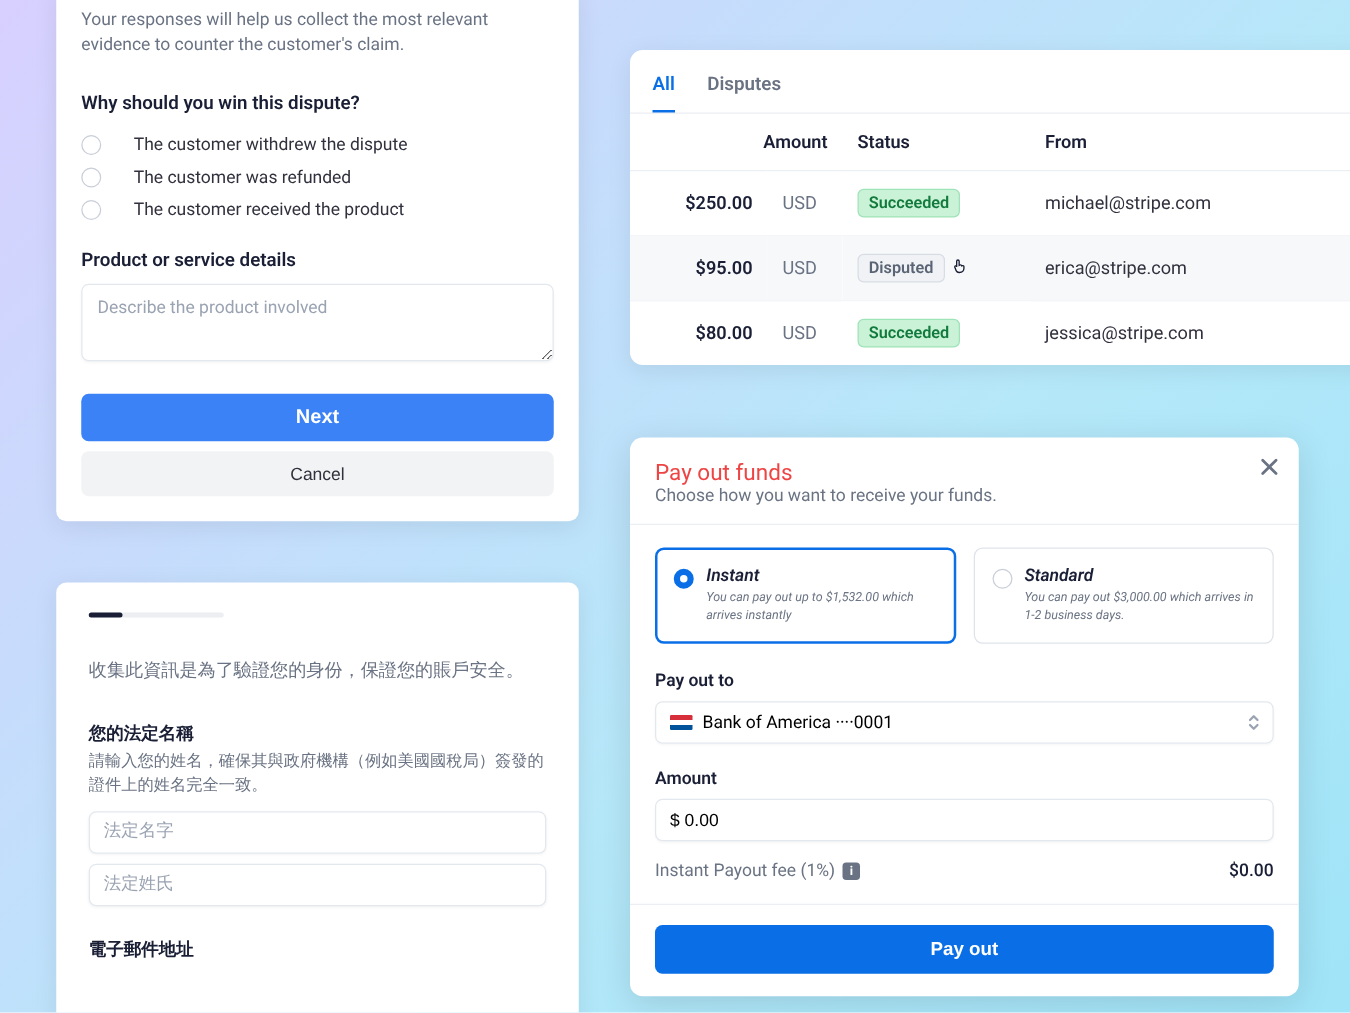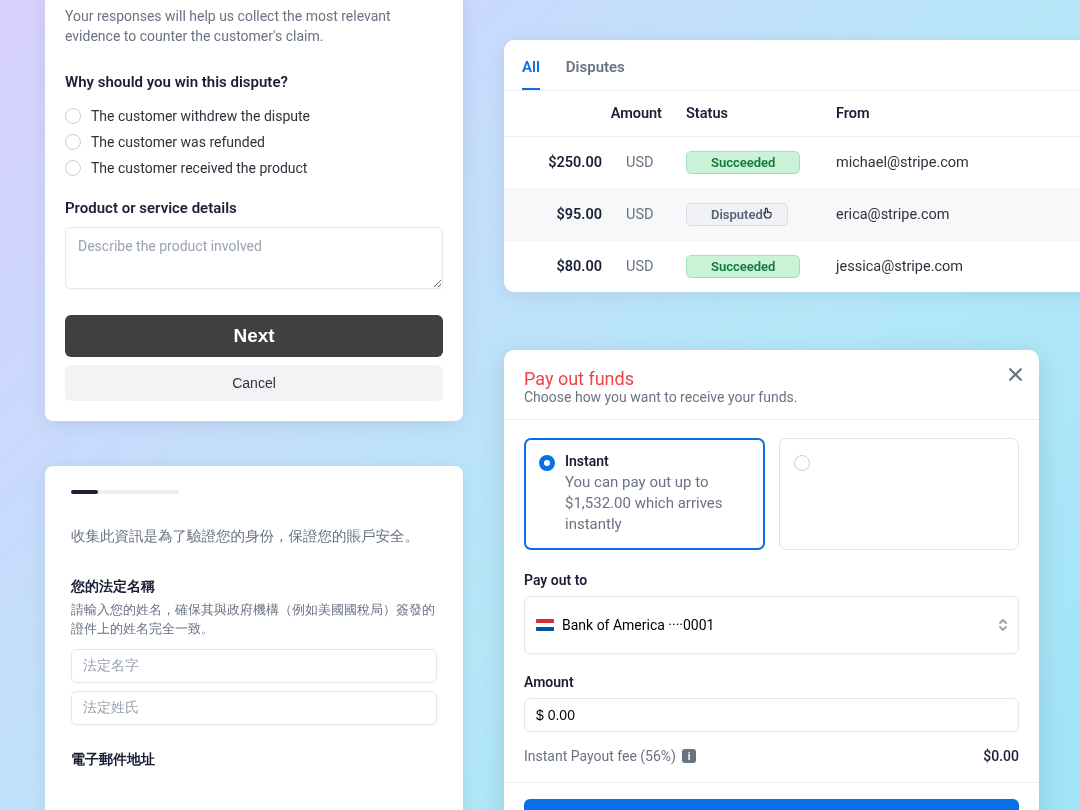--- a/index.html
+++ b/index.html
@@ -20,36 +20,36 @@
     width: 418px;
     background: #fff;
     border-radius: 8px;
     box-shadow: 0 4px 20px rgba(0,0,0,.08);
     padding: 20px;
     padding-top: 16px;
   }
   .dispute-desc { color: #6a7383; font-size: 14px; line-height: 1.45; margin-bottom: 26px; }
   .dispute-q { font-weight: 600; font-size: 15px; color: #1a1f36; margin-bottom: 12px; }
   .radio-list { list-style: none; margin-bottom: 18px; }
-  .radio-list li { display: flex; align-items: flex-end; padding: 5px 0; }
+  .radio-list li { display: flex; align-items: flex-end; padding: 5px 0; gap: 16px; }
   .radio-circle {
     width: 16px; height: 16px; border: 1.5px solid #c9ced8; border-radius: 50%;
     margin-right: 10px; flex-shrink: 0;
   }
   .radio-label { font-size: 14px; color: #30313d; }
   .section-label { font-weight: 600; font-size: 15px; color: #1a1f36; margin-bottom: 10px; }
   .dispute-textarea {
     width: 100%; height: 62px; border: 1px solid #e3e8ee; border-radius: 6px;
     padding: 10px 12px; font-size: 14px; font-family: inherit; resize: vertical;
     box-shadow: 0 1px 2px rgba(0,0,0,.04);
   }
   .dispute-textarea::placeholder { color: #9aa3b2; }
   .btn-primary {
-    width: 100%; background: #404040; color: #fff; border: none;
-    padding: 10px; border-radius: 6px; font-weight: 600; font-size: 19px;
+    width: 100%; background: #3b82f6; color: #fff; border: none;
+    padding: 10px; border-radius: 6px; font-weight: 600; font-size: 16px;
     margin-top: 22px; cursor: pointer;
   }
   .btn-secondary {
     width: 100%; background: #f2f3f5; color: #30313d; border: none;
     padding: 10px; border-radius: 6px; font-weight: 500; font-size: 14px;
     margin-top: 8px; cursor: pointer;
   }
 
   
   .verify-card {
@@ -97,21 +97,21 @@
     padding: 14px 12px; border-bottom: 1px solid #ebeef2;
   }
   table.txn th:first-child { text-align: right; padding-left: 18px; }
   table.txn td { padding: 14px 12px; font-size: 14.5px; border-bottom: 1px solid #f4f5f8; }
   table.txn tr:last-child td { border-bottom: none; }
   table.txn td.amount { text-align: right; font-weight: 600; color: #1a1f36; padding-left: 18px; }
   table.txn td.currency { color: #6a7383; }
   table.txn td.from { color: #30313d; }
   tr.row-hover { background: #f6f8fa; }
   .badge {
-    display: inline-block; font-size: 13px; font-weight: 600; padding: 3px 24px;
+    display: inline-block; font-size: 13px; font-weight: 600; padding: 3px 8px;
     border-radius: 5px;
   }
   .badge-success { background: #c9f2d6; color: #117a3c; border: 1px solid #9fe3b8; }
   .badge-disputed { background: #f0f2f5; color: #5a6474; border: 1px solid #d8dde5; }
   .cursor-hand {
     position: absolute; width: 16px; height: 20px;
   }
 
   
   .payout-card {
@@ -124,33 +124,34 @@
   }
   .payout-header { padding: 18px 20px 14px 20px; position: relative; }
   .payout-title { font-size: 18px; font-weight: 400; color: #ef4444; margin-bottom: 0; }
   .payout-sub { font-size: 14px; color: #6a7383; }
   .close-x { position: absolute; right: 16px; top: 16px; color: #6a7383; cursor: pointer; font-size: 17px; }
   .payout-body { border-top: 1px solid #ebeef2; padding: 18px 20px 0 20px; }
   .option-row { display: flex; gap: 14px; margin-bottom: 22px; }
   .option-box {
     flex: 1; border: 1px solid #dfe3ea; border-radius: 7px; padding: 14px; display: flex; gap: 10px;
     cursor: pointer;
+    font-style: italic;
   }
   .option-box.selected { border: 2px solid #0a6fe6; padding: 13px; }
   .option-radio {
     width: 16px; height: 16px; border-radius: 50%; margin-top: 2px; flex-shrink: 0;
     border: 1.5px solid #c9ced8;
   }
   .option-radio.checked { border: 5px solid #0a6fe6; }
   .option-title { font-weight: 600; font-size: 14px; color: #1a1f36; margin-bottom: 3px; }
-  .option-desc { font-size: 15px; color: #6a7383; line-height: 1.4; }
+  .option-desc { font-size: 10px; color: #6a7383; line-height: 1.4; }
   .label-sm { font-weight: 600; font-size: 14px; color: #1a1f36; margin-bottom: 8px; }
   .select-box {
     display: flex; align-items: center; gap: 8px;
-    border: 1px solid #e3e8ee; border-radius: 6px; padding: 20px 11px;
+    border: 1px solid #e3e8ee; border-radius: 6px; padding: 8px 11px;
     font-size: 14px; box-shadow: 0 1px 2px rgba(0,0,0,.04); margin-bottom: 20px;
     position: relative;
   }
   .bank-flag {
     width: 18px; height: 12px; flex-shrink: 0;
     background: linear-gradient(180deg,#d62e3a 0 33%,#fff 33% 66%,#00529b 66%);
     border-radius: 1px;
   }
   .select-box .updown {
     position: absolute; right: 10px; color: #9aa3b2; font-size: 11px; line-height: .6;
@@ -279,40 +280,44 @@
     <div class="option-row">
       <div class="option-box selected">
         <div class="option-radio checked"></div>
         <div>
           <div class="option-title">Instant</div>
           <div class="option-desc">You can pay out up to $1,532.00 which arrives instantly</div>
         </div>
       </div>
       <div class="option-box">
         <div class="option-radio"></div>
+        <div>
+          <div class="option-title">Standard</div>
+          <div class="option-desc">You can pay out $3,000.00 which arrives in 1-2 business days.</div>
+        </div>
       </div>
     </div>
 
     <div class="label-sm">Pay out to</div>
     <div class="select-box">
       <span class="bank-flag"></span>
       <span>Bank of America ····0001</span>
       <span class="updown">
         <svg width="10" height="14" viewBox="0 0 10 14" fill="none" stroke="#9aa3b2" stroke-width="1.8" stroke-linecap="round" stroke-linejoin="round">
             <path d="M2 5l3-3 3 3M2 9l3 3 3-3"></path>
           </svg>
       </span>
     </div>
 
     <div class="label-sm">Amount</div>
     <input class="amount-input" value="$ 0.00" style="">
 
     <div class="fee-row">
       <div class="fee-left">
-        <span>Instant Payout fee (56%)</span>
+        <span>Instant Payout fee (1%)</span>
         <span class="info-i">i</span>
       </div>
       <div class="fee-right">$0.00</div>
     </div>
   </div>
 
   <div class="payout-footer">
     <button class="btn-payout">Pay out</button>
   </div>
 </div>

